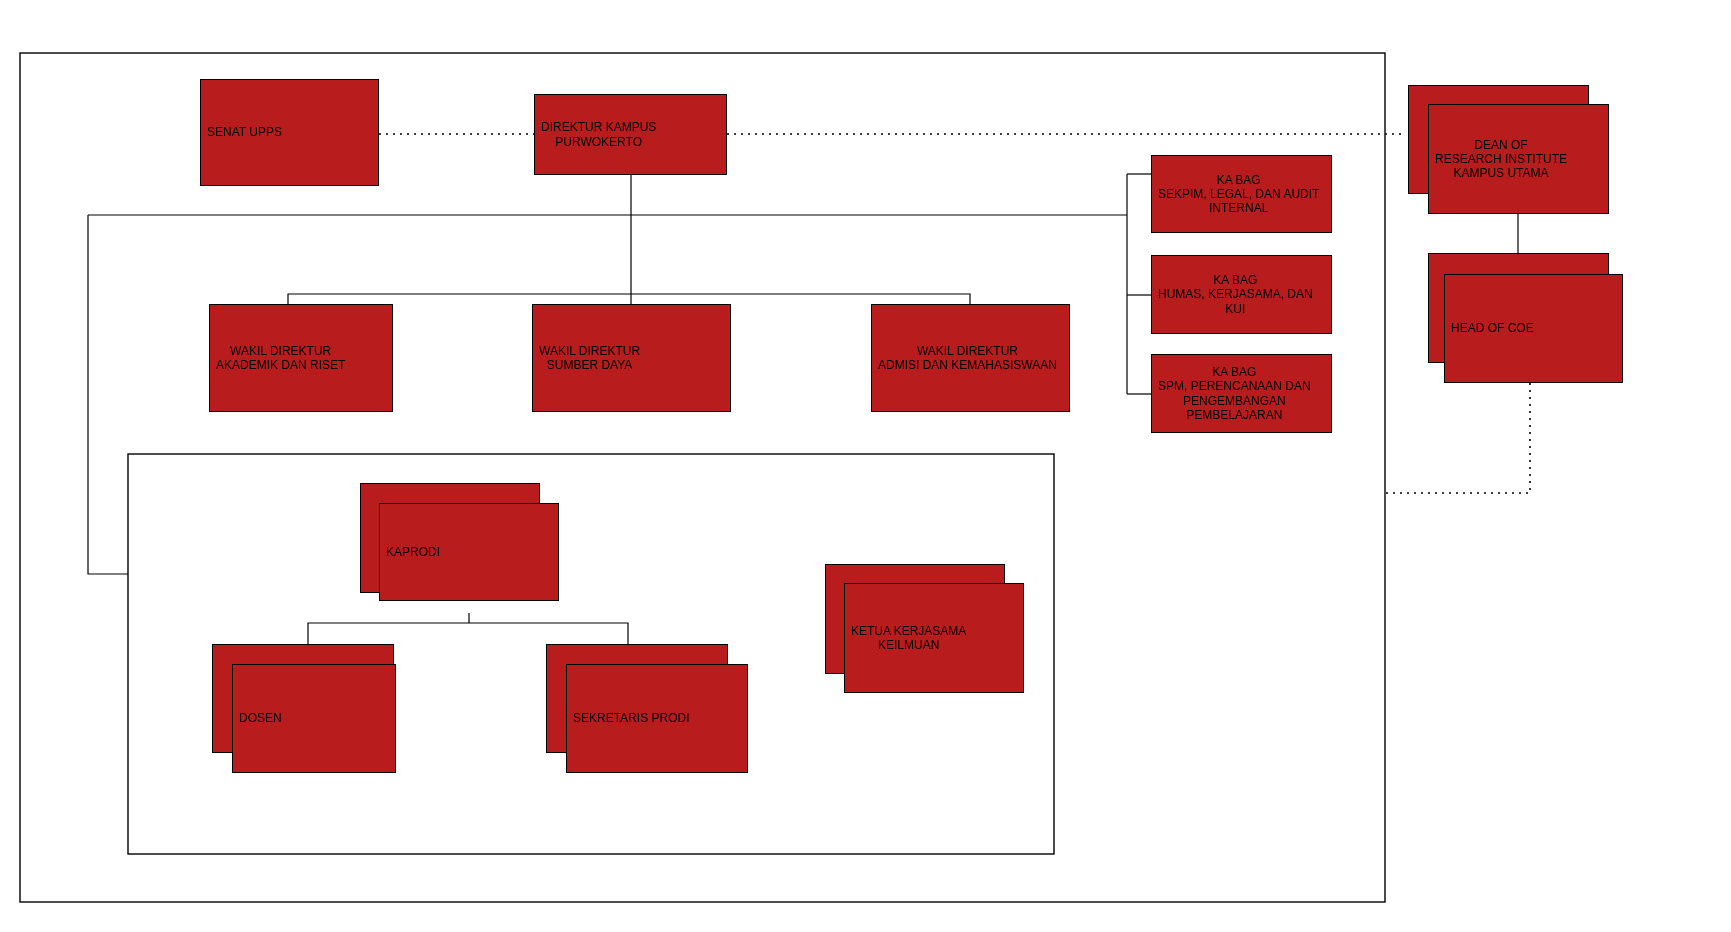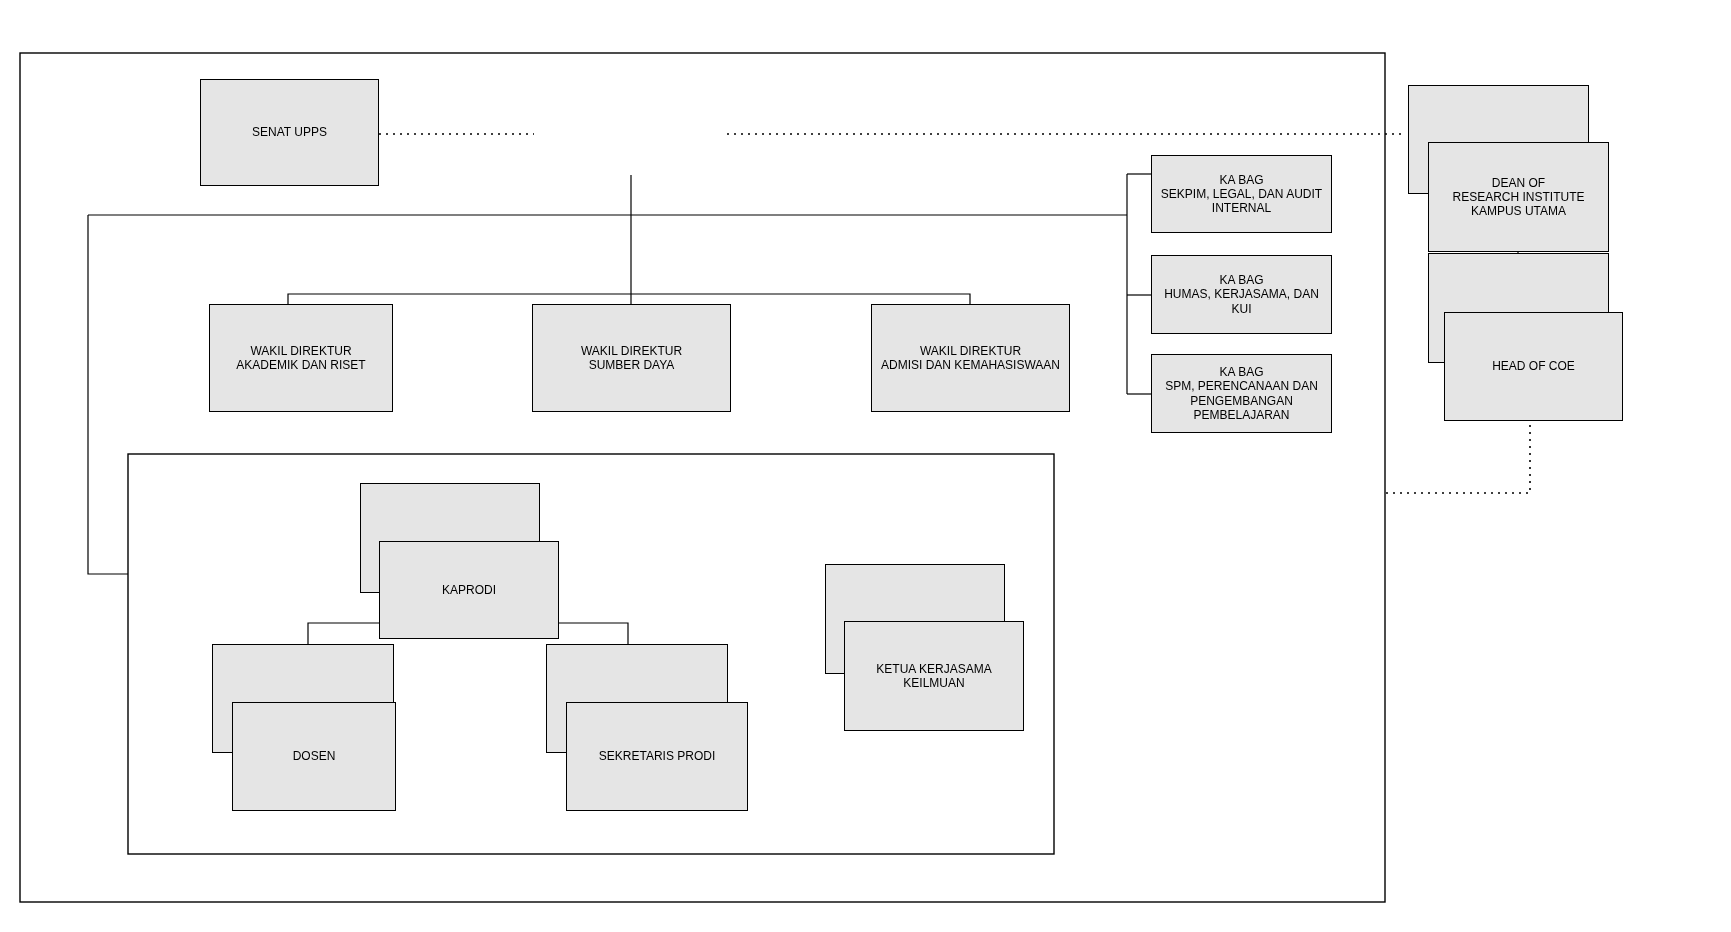--- a/index.html
+++ b/index.html
@@ -7,31 +7,31 @@
     position:relative;
     width:1731px;height:932px;
     background:#ffffff;
     font-family:"Liberation Sans", sans-serif;
     overflow:hidden;
   }
   #wires{position:absolute;left:0;top:0;width:1731px;height:932px;z-index:0;}
   .node{
     position:absolute;
     box-sizing:border-box;
-    background:#e5e5e5;
+    background:#b91c1c;
     border:1px solid #000000;
-    display:flex;align-items:center;justify-content:center;
+    display:flex;align-items:center;
     text-align:center;
     font-size:12px;line-height:1.18;color:#000000;
     padding:2px 6px;
     white-space:pre-line;
     z-index:1;
   }
   .node.back{z-index:1;}
-  .node.front{z-index:2;margin-top:38px;}
+  .node.front{z-index:2;}
 </style>
 </head>
 <body>
 
 <div id="canvas">
 
   <svg id="wires" viewBox="0 0 1731 932" xmlns="http://www.w3.org/2000/svg">
 
     <rect x="20" y="53" width="1365" height="849" fill="none" stroke="#000" stroke-width="1.4"></rect>
     <rect x="128" y="454" width="926" height="400" fill="none" stroke="#000" stroke-width="1.4"></rect>
@@ -50,20 +50,24 @@
 
     <line x1="379" y1="134" x2="534" y2="134" stroke="#000" stroke-width="1.6" stroke-dasharray="2,5"></line>
     <line x1="727" y1="134" x2="1406" y2="134" stroke="#000" stroke-width="1.6" stroke-dasharray="2,5"></line>
     <polyline points="1530,383 1530,493 1386,493" fill="none" stroke="#000" stroke-width="1.6" stroke-dasharray="2,5"></polyline>
   </svg>
 
   <div class="node" style="left:200px;top:79px;width:179px;height:107px">
     <span>SENAT UPPS</span>
   </div>
 
+  <div class="node" style="left:534px;top:94px;width:193px;height:81px">
+    <span>DIREKTUR KAMPUS
+PURWOKERTO</span>
+  </div>
 
   <div class="node" style="left:209px;top:304px;width:184px;height:108px">
     <span>WAKIL DIREKTUR
 AKADEMIK DAN RISET</span>
   </div>
 
   <div class="node" style="left:532px;top:304px;width:199px;height:108px">
     <span>WAKIL DIREKTUR
 SUMBER DAYA</span>
   </div>

